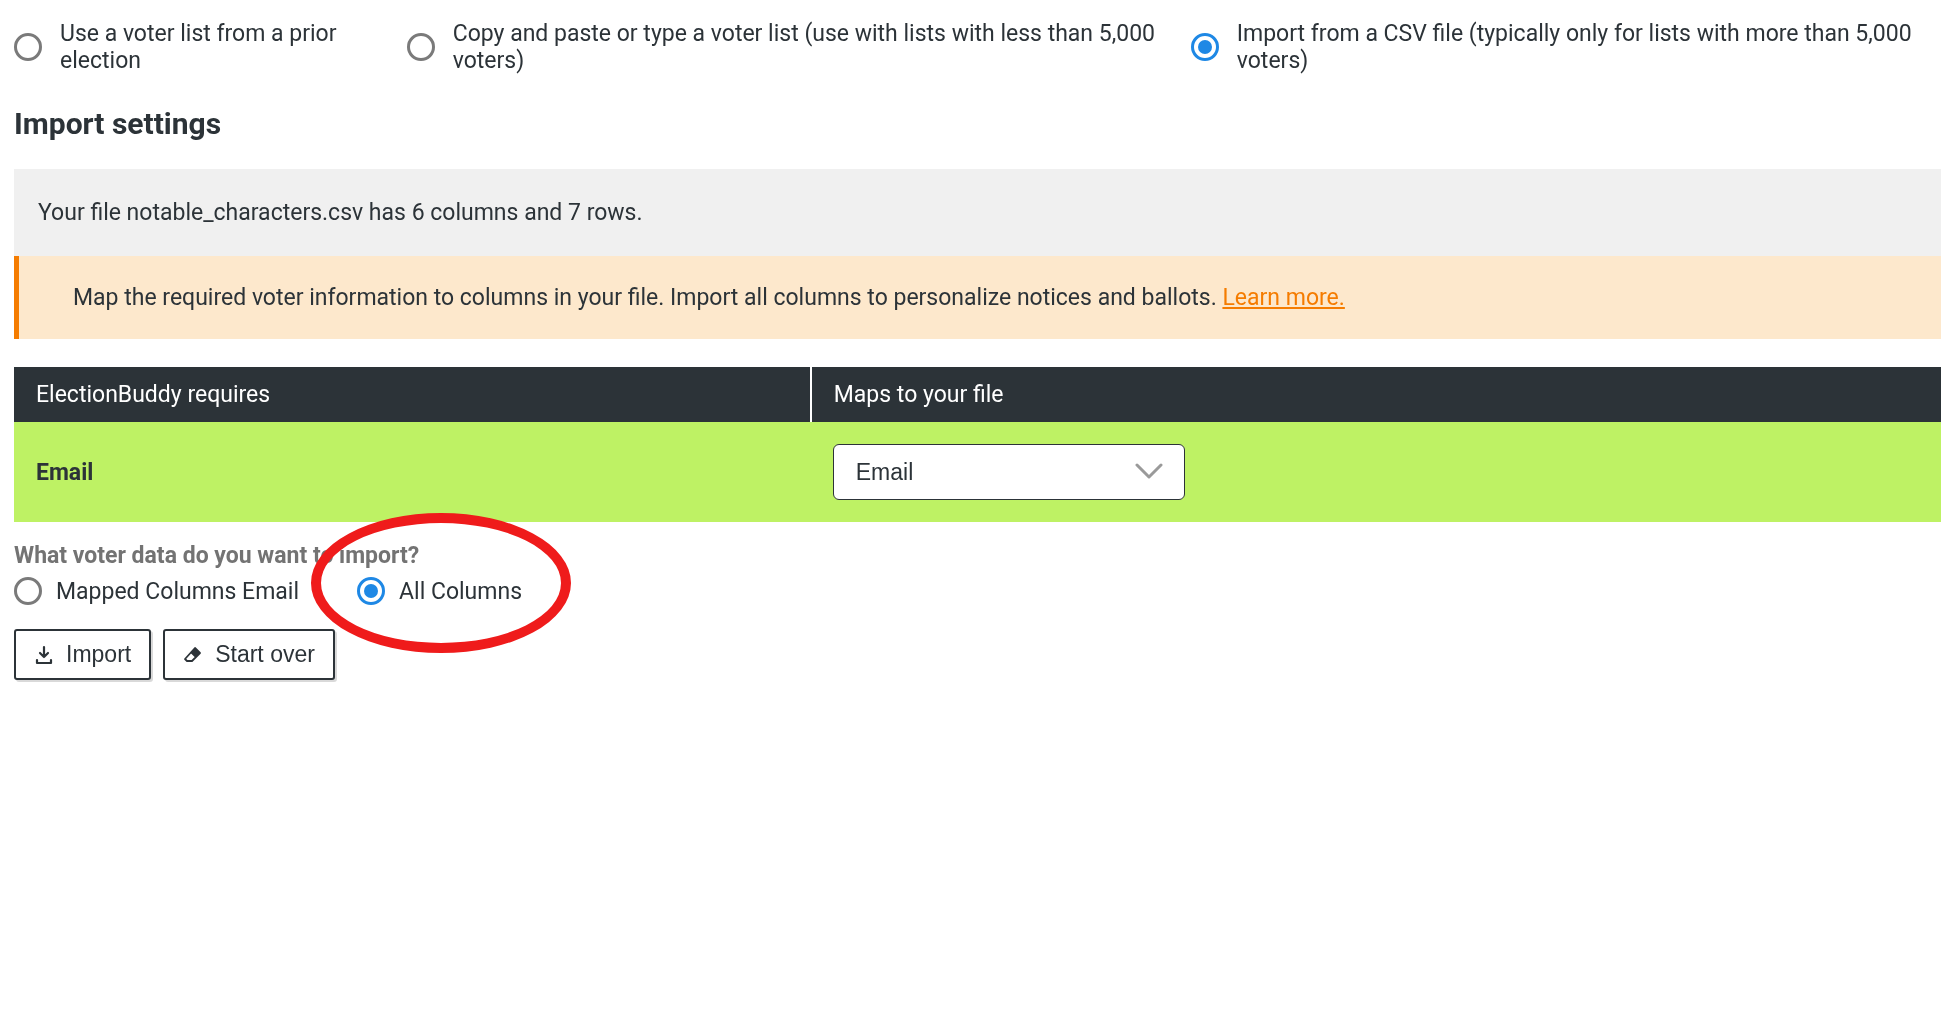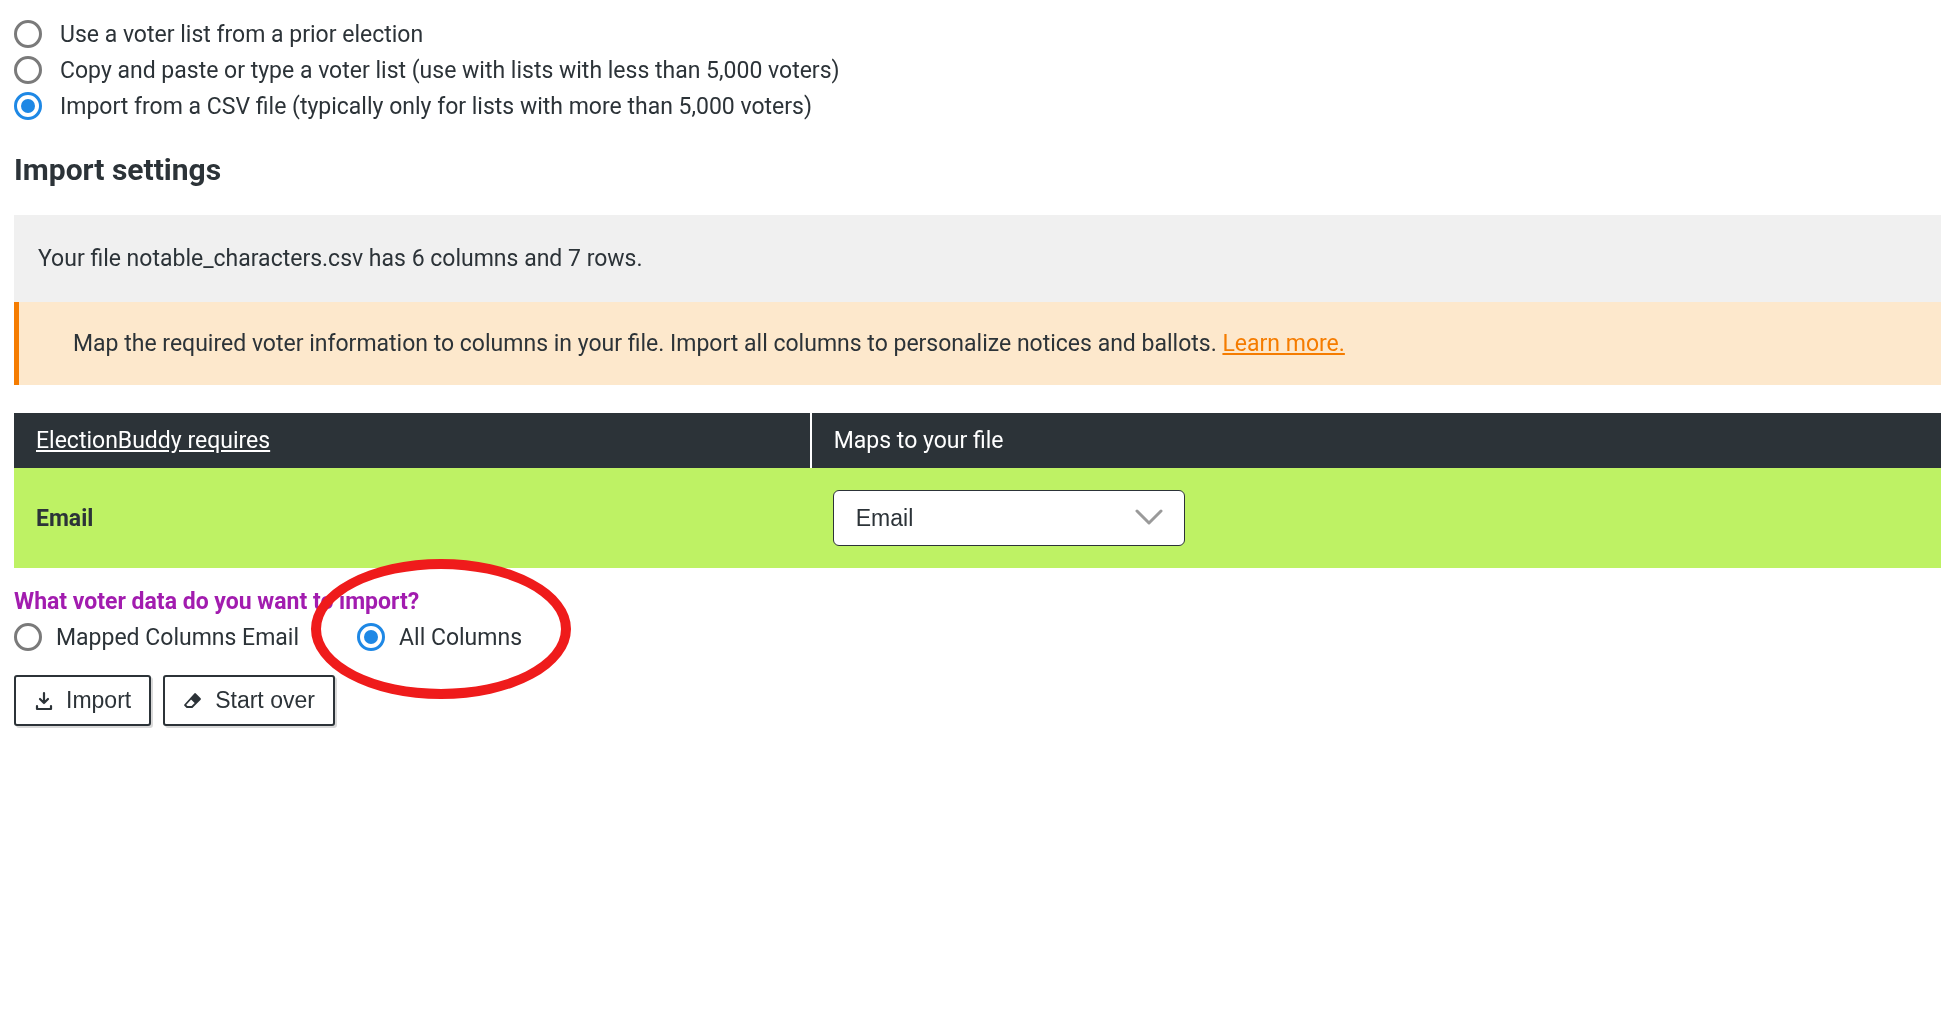--- a/index.html
+++ b/index.html
@@ -9,21 +9,21 @@
     }
     body {
       font-family: -apple-system, BlinkMacSystemFont, "Segoe UI", Roboto, "Helvetica Neue", Arial, sans-serif;
       font-size: 23px;
       color: #2c3338;
       padding: 20px 14px;
       background: #fff;
     }
     .radio-group {
       display: flex;
-      flex-direction: column;
+      flex-direction: row;
       gap: 8px;
       margin-bottom: 32px;
     }
     .radio-item {
       display: flex;
       align-items: center;
       gap: 18px;
       cursor: pointer;
     }
     .radio-circle {
@@ -80,21 +80,20 @@
     .mapping-table th {
       background: #2c3338;
       color: #fff;
       text-align: left;
       padding: 14px 22px;
       font-weight: 400;
       font-size: 23px;
     }
     .mapping-table th:first-child {
       border-right: 2px solid #fff;
-      text-decoration: underline;
     }
     .mapping-table td {
       background: #bef264;
       padding: 22px 22px;
       vertical-align: middle;
     }
     .mapping-table td:first-child {
       font-weight: 700;
     }
     .select-wrap {
@@ -115,21 +114,21 @@
     .select-chevron {
       position: absolute;
       right: 22px;
       top: 50%;
       transform: translate(0, -50%);
       pointer-events: none;
     }
     .import-question {
       font-size: 23px;
       font-weight: 700;
-      color: #a21caf;
+      color: #737373;
       margin-bottom: 8px;
     }
     .import-options {
       display: flex;
       gap: 58px;
       align-items: center;
       margin-bottom: 24px;
     }
     .import-option {
       display: flex;

